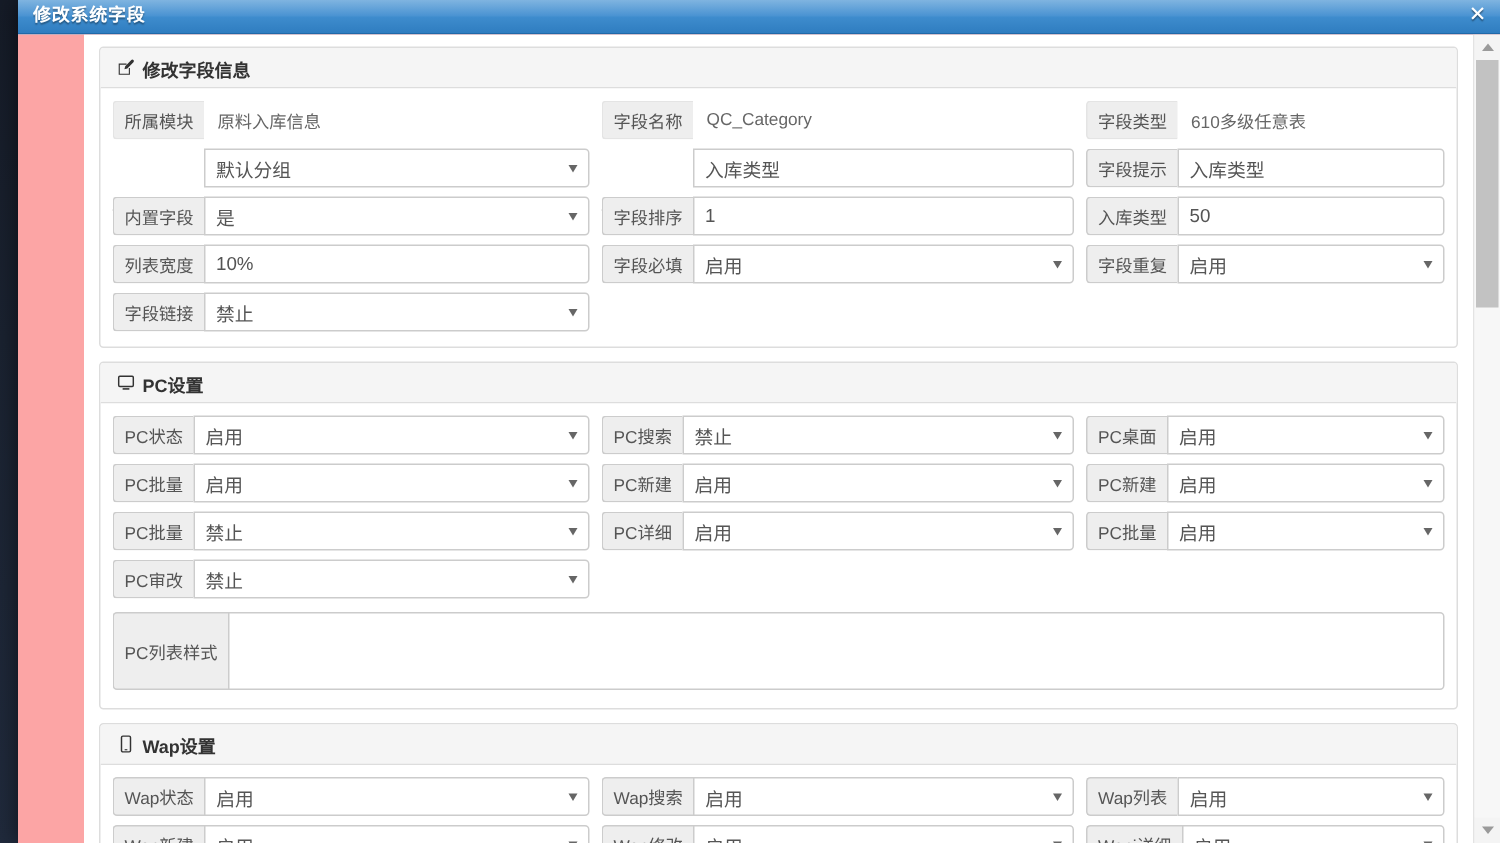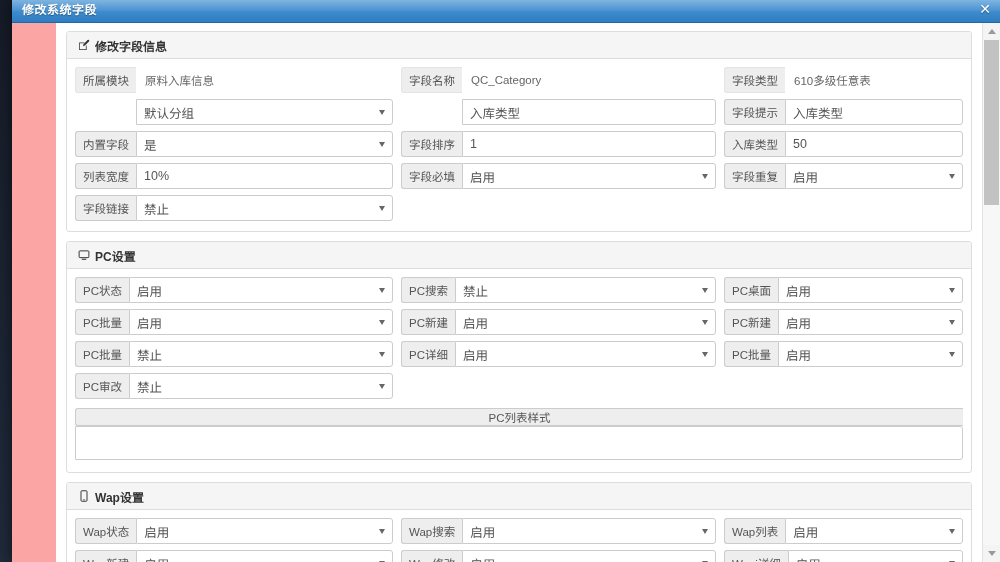--- a/index.html
+++ b/index.html
@@ -224,21 +224,21 @@
   }
   .ig.plain .ctl {
     border: none;
     background: transparent;
     font-size: 11.5px;
     color: #666;
     padding-left: 9px;
   }
 
   
-  .ig.ta { height: 52px; flex-direction: column; }
+  .ig.ta { height: 52px; }
   .ig.ta .addon {
     min-width: 64px;
     border-radius: 3px 0 0 3px;
   }
   .ig.ta .ctl {
     background: #fff;
     align-items: flex-start;
     padding-top: 4px;
   }
   .ta-row { margin-top: 9px; margin-bottom: 8px; }

